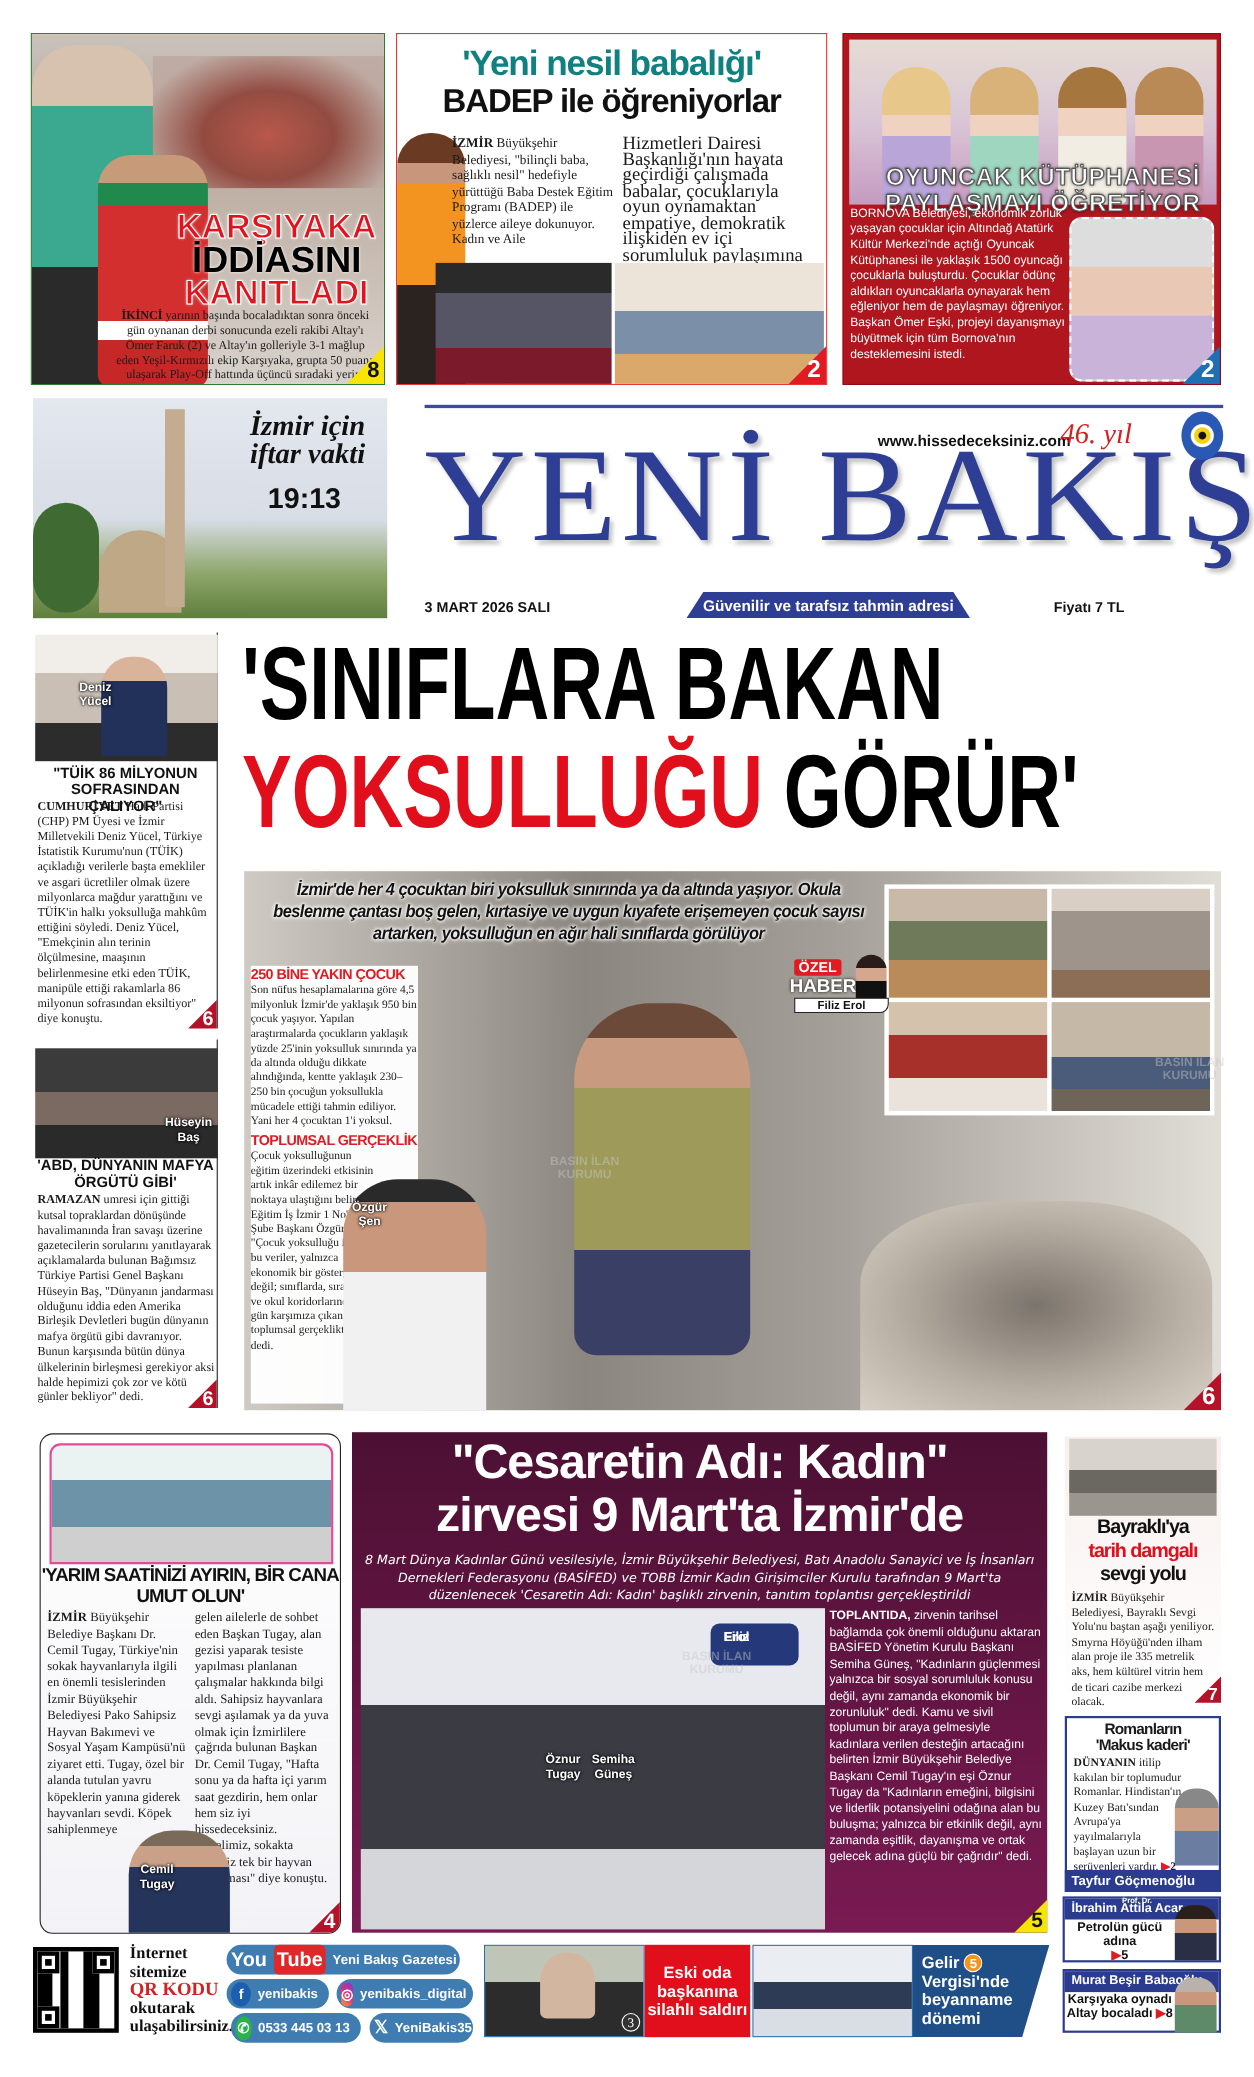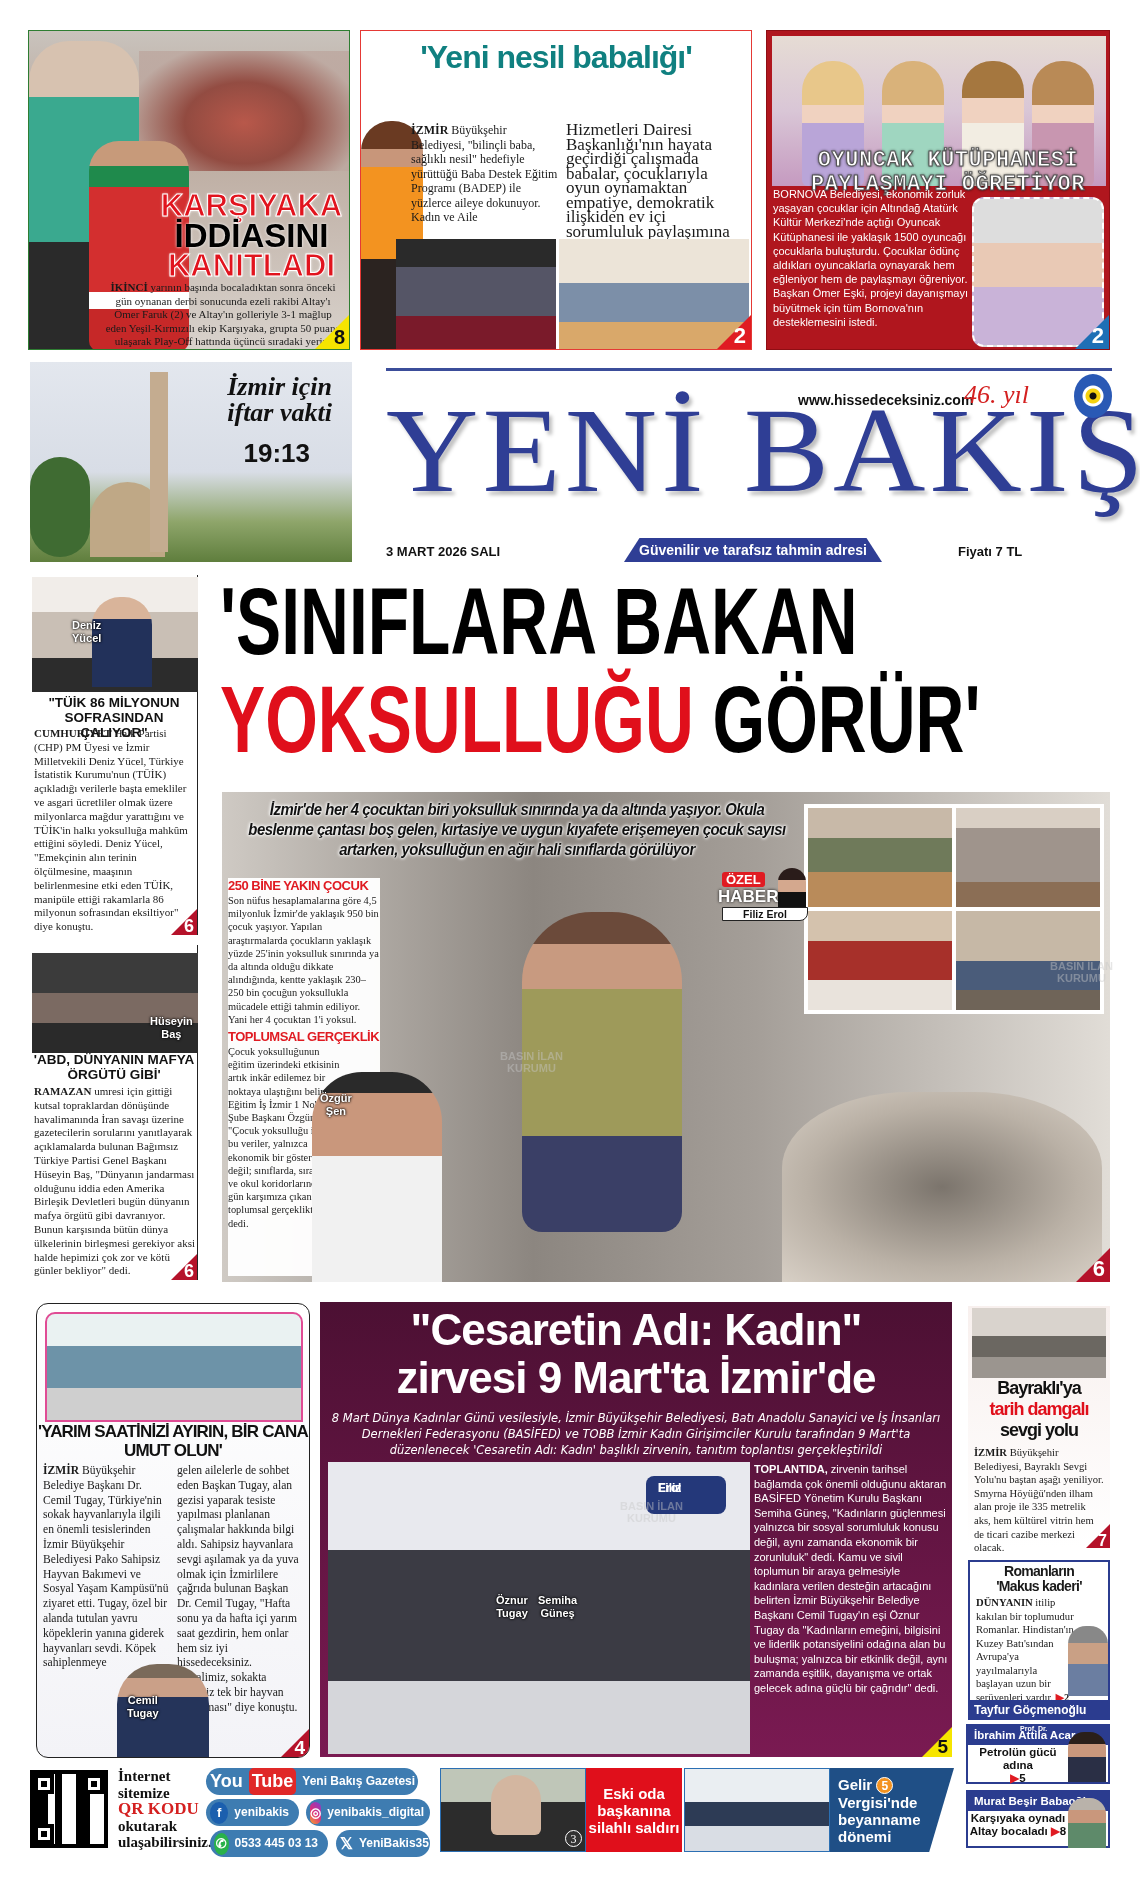--- a/index.html
+++ b/index.html
@@ -31,21 +31,21 @@
   #box-badep .man { position: absolute; left: 0; top: 90px; width: 62px; height: 230px; background: linear-gradient(180deg,#6a3a22 0 12%, #c8967a 12% 20%, #f39320 20% 60%, #2b2320 60%); border-radius: 30px 30px 0 0; }
   #box-badep .c1 { position: absolute; left: 50px; top: 92px; width: 150px; font-size: 12px; line-height: 14.5px; }
   #box-badep .c2 { position: absolute; left: 205px; top: 92px; width: 180px; font-size: 17px; line-height: 14.5px; }
   #box-badep .p1 { position: absolute; left: 35px; top: 208px; width: 160px; height: 110px; background: linear-gradient(180deg,#2a2a2a 0 25%, #556 25% 70%, #7a1a2a 70%); }
   #box-badep .p2 { position: absolute; left: 198px; top: 208px; width: 190px; height: 110px; background: linear-gradient(180deg,#ece4d8 0 40%, #7c8fa8 40% 75%, #d9a86a 75%); }
 
   
   #box-oyun { left: 766px; top: 30px; width: 344px; height: 320px; background: #b0161e; overflow: hidden; border: 1px solid #8e0e14; }
   #box-oyun .photo-top { position: absolute; left: 5px; top: 5px; width: 334px; height: 150px; background: linear-gradient(180deg,#e6dcd4 0%, #d9c6d6 50%, #c59ac0 100%); }
   #box-oyun .kid { position: absolute; top: 25px; width: 62px; height: 125px; border-radius: 30px 30px 6px 6px; }
-  #box-oyun .headline { position: absolute; left: 0; top: 118px; width: 100%; text-align: center; font-family: Liberation Mono, monospace; font-weight: 900; font-size: 22px; line-height: 24px; color: #fff; -webkit-text-stroke: 1px #555; text-shadow: 0 0 3px #000; letter-spacing: 0.5px; padding-left: 20px; }
+  #box-oyun .headline { position: absolute; left: 0; top: 118px; width: 100%; text-align: center; font-family: Liberation Sans, sans-serif; font-weight: 900; font-size: 22px; line-height: 24px; color: #fff; -webkit-text-stroke: 1px #555; text-shadow: 0 0 3px #000; letter-spacing: 0.5px; padding-left: 20px; }
   #box-oyun .txt { position: absolute; left: 6px; top: 156px; width: 200px; font-family: "Liberation Sans", sans-serif; font-size: 11px; line-height: 14.2px; color: #fff; }
   #box-oyun .p2 { position: absolute; left: 205px; top: 166px; width: 132px; height: 150px; background: linear-gradient(180deg,#ddd 0 30%, #e9c9b5 30% 60%, #c9b3d8 60%); border-radius: 12px; border: 2px dashed #fff; }
 
   
   #box-iftar { left: 30px; top: 362px; width: 322px; height: 200px; overflow: hidden; background: linear-gradient(180deg,#e3e7ee 0%, #d8dde6 55%, #8ea56a 80%, #5f7e3d 100%); }
   #box-iftar .minaret { position: absolute; left: 120px; top: 10px; width: 18px; height: 180px; background: #c4ac90; }
   #box-iftar .dome { position: absolute; left: 60px; top: 120px; width: 75px; height: 75px; background: #bfa886; border-radius: 40px 40px 0 0; }
   #box-iftar .tree { position: absolute; left: 0; top: 95px; width: 60px; height: 100px; background: #3f6b32; border-radius: 30px; }
   #box-iftar .t { position: absolute; right: 20px; top: 12px; text-align: center; font-family: "Liberation Serif", serif; font-style: italic; font-weight: bold; font-size: 26px; line-height: 26px; color: #111; }
   #box-iftar .time { position: absolute; right: 42px; top: 76px; font-family: "Liberation Sans", sans-serif; font-weight: bold; font-size: 26px; color: #111; }
@@ -163,20 +163,21 @@
     <div class="b">İDDİASINI</div>
     <div class="r">KANITLADI</div>
   </div>
   <div class="txt"><b>İKİNCİ</b> <span>yarının başında bocaladıktan sonra önceki gün oynanan derbi sonucunda ezeli rakibi Altay'ı Ömer Faruk (2) ve Altay'ın golleriyle 3-1 mağlup eden Yeşil-Kırmızılı ekip Karşıyaka, grupta 50 puana ulaşarak Play-Off hattında üçüncü sıradaki yerini korudu.</span></div>
   <div style="position:absolute;right:0;bottom:0;width:0;height:0;border-left:34px solid transparent;border-bottom:34px solid #f6e500;"></div>
   <div class="pgnum" style="right:4px;bottom:0;color:#111;font-size:20px;">8</div>
 </div>
 
 <div class="abs" id="box-badep">
   <div class="t1">'Yeni nesil babalığı'</div>
+  <div class="t2">BADEP ile öğreniyorlar</div>
   <div class="man"></div>
   <div class="c1"><b>İZMİR</b> <span>Büyükşehir Belediyesi, "bilinçli baba, sağlıklı nesil" hedefiyle yürüttüğü Baba Destek Eğitim Programı (BADEP) ile yüzlerce aileye dokunuyor. Kadın ve Aile</span></div>
   <div class="c2">Hizmetleri Dairesi Başkanlığı'nın hayata geçirdiği çalışmada babalar, çocuklarıyla oyun oynamaktan empatiye, demokratik ilişkiden ev içi sorumluluk paylaşımına kadar pek çok konuda "yeni nesil babalığı" öğreniyor.</div>
   <div class="p1"></div>
   <div class="p2"></div>
   <div style="position:absolute;right:0;bottom:0;width:0;height:0;border-left:34px solid transparent;border-bottom:34px solid #e01b22;"></div>
   <div class="pgnum" style="right:5px;bottom:0;">2</div>
 </div>
 
 <div class="abs" id="box-oyun">

